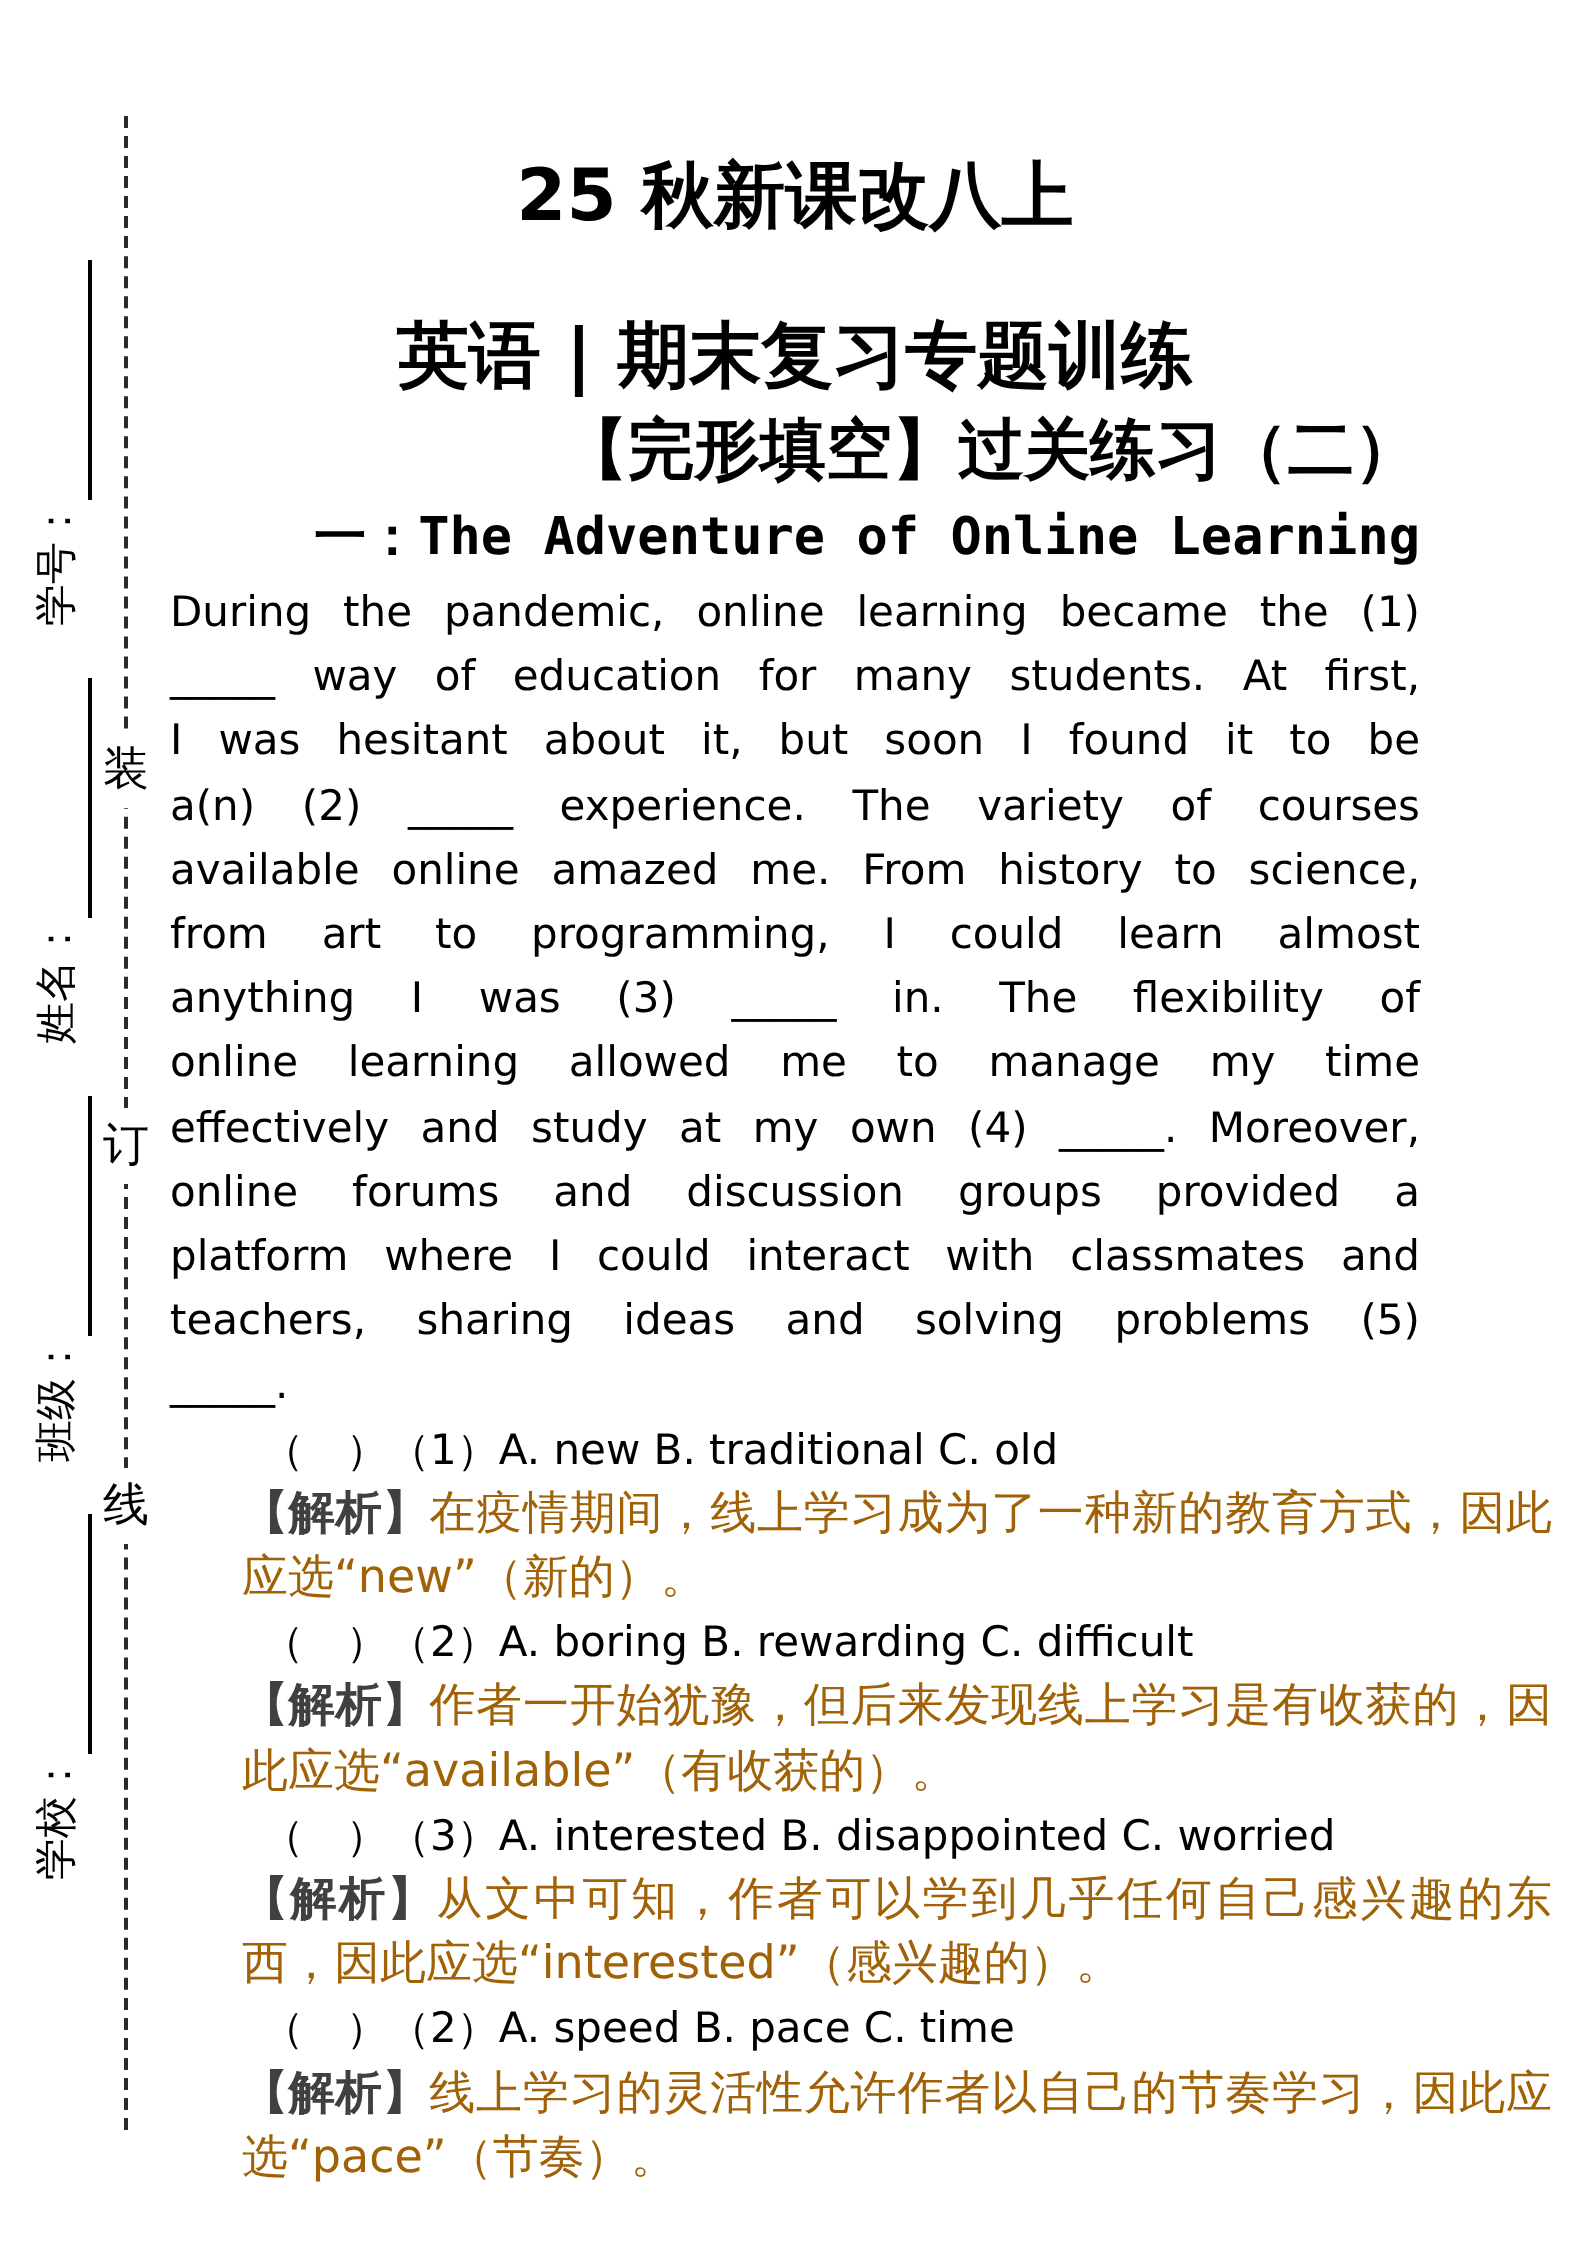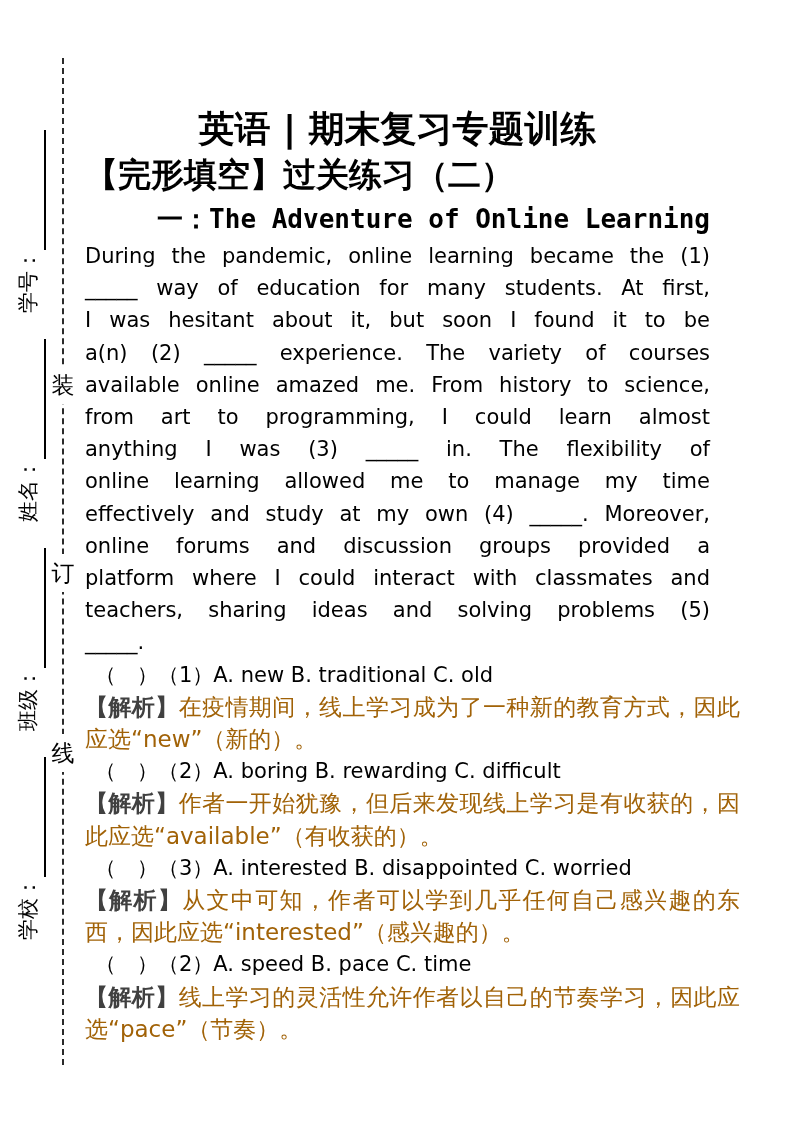--- a/index.html
+++ b/index.html
@@ -72,21 +72,21 @@
     width: 625px;
     text-align: center;
     font-weight: 700;
     font-size: 36px;
     line-height: 48px;
   }
   .title1 { line-height: 50px; }
   .title2 { line-height: 46px; margin-top: 32px; }
   .title3 {
     width: 625px;
-    text-align: left;
+    text-align: right;
     font-weight: 700;
     font-size: 33px;
     line-height: 46px;
   }
   .heading {
     width: 625px;
     text-align: right;
     font-weight: 700;
     font-size: 26px;
     line-height: 42px;
@@ -96,21 +96,21 @@
   .article-line {
     width: 625px;
     font-size: 21px;
     line-height: 32.2px;
     text-align: justify;
     text-align-last: justify;
     white-space: normal;
   }
   .article-line.last { text-align-last: left; }
 
-  .q-block { width: 655px; }
+  .q-block { width: 655px; margin-left: 36px; }
   .q-line {
     font-size: 21px;
     line-height: 32.2px;
     padding-left: 10px;
     white-space: pre-wrap;
   }
   .analysis {
     font-size: 23px;
     line-height: 32.2px;
     text-align: justify;
@@ -144,20 +144,21 @@
       <span class="blank"></span>
     </span>
   </div>
 
   <div class="binding-line"></div>
   <div class="binding-char c0">装</div>
   <div class="binding-char c1">订</div>
   <div class="binding-char c2">线</div>
 
   <div class="content">
+    <div class="title1">25 秋新课改八上</div>
     <div class="title2">英语 | 期末复习专题训练</div>
     <div class="title3">【完形填空】过关练习（二）</div>
     <div class="heading">一：The Adventure of Online Learning</div>
 
     <div class="article">
       <div class="article-line">During the pandemic, online learning became the (1)</div>
       <div class="article-line">_____ way of education for many students. At first,</div>
       <div class="article-line">I was hesitant about it, but soon I found it to be</div>
       <div class="article-line">a(n) (2) _____ experience. The variety of courses</div>
       <div class="article-line">available online amazed me. From history to science,</div>

